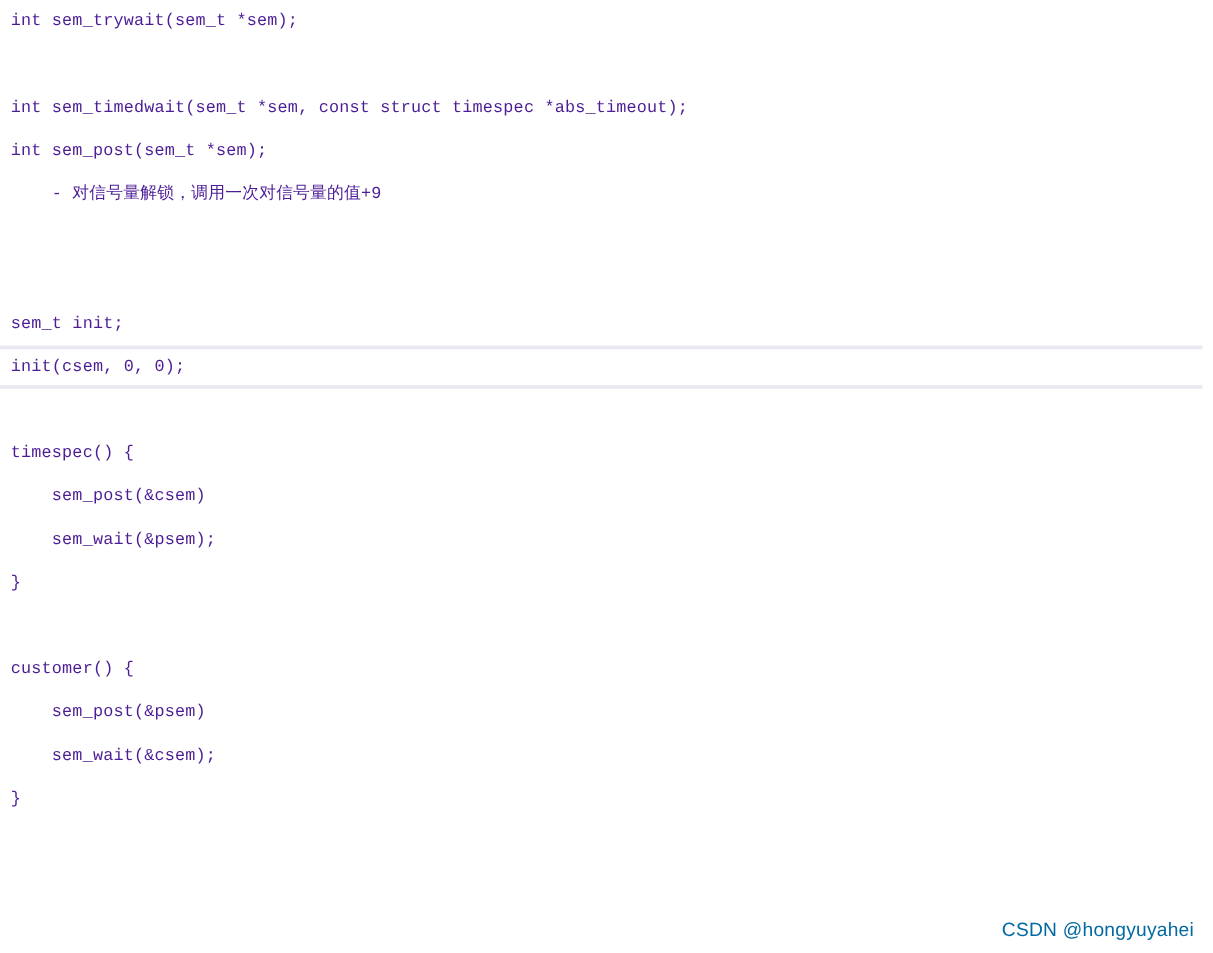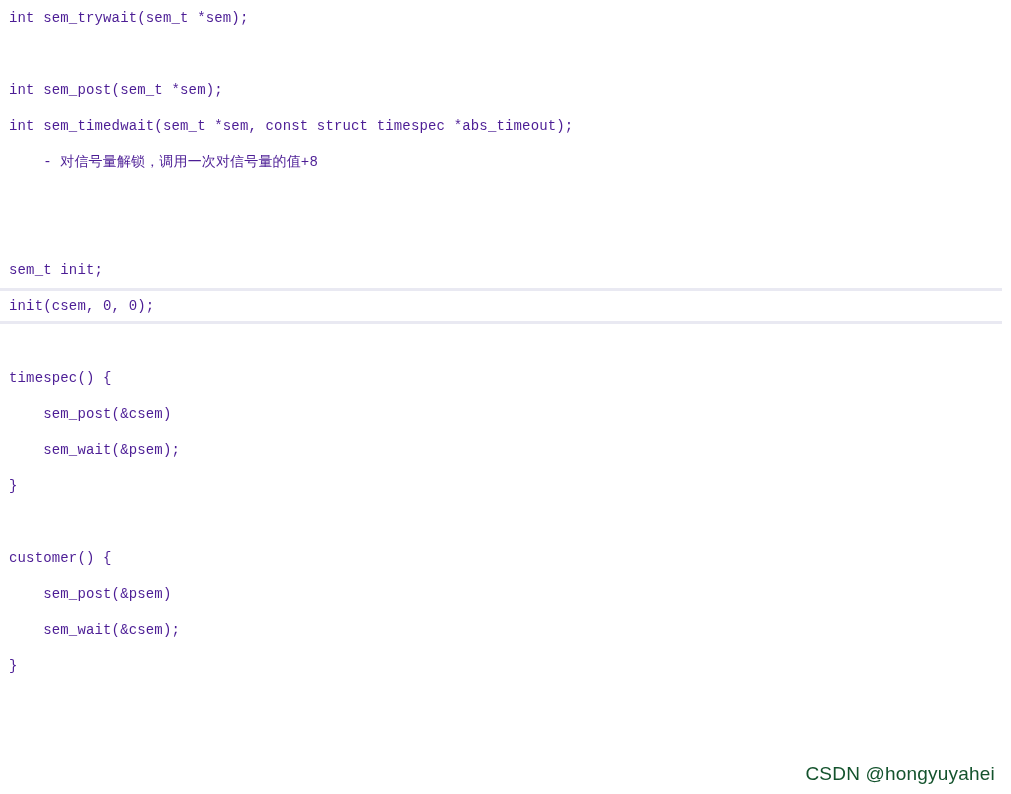--- a/index.html
+++ b/index.html
@@ -51,36 +51,36 @@
     margin-left: -9px;
     padding-left: 18px;
     width: 1011px;
   }
 
   #watermark {
     position: absolute;
     right: 16px;
     bottom: 9px;
     font-family: "Liberation Sans", "DejaVu Sans", sans-serif;
-    font-size: 19px;
-    color: #14532d;
+    font-size: 16px;
+    color: #0369a1;
     letter-spacing: 0.2px;
     white-space: nowrap;
   }
 </style>
 </head>
 <body>
 
 <div id="code-document">
   <div id="code-lines">
       <div class="code-line">int sem_trywait(sem_t *sem);</div>
       <div class="code-line blank"></div>
+      <div class="code-line">int sem_timedwait(sem_t *sem, const struct timespec *abs_timeout);</div>
       <div class="code-line">int sem_post(sem_t *sem);</div>
-      <div class="code-line">int sem_timedwait(sem_t *sem, const struct timespec *abs_timeout);</div>
-      <div class="code-line">    - 对信号量解锁，调用一次对信号量的值+8</div>
+      <div class="code-line">    - 对信号量解锁，调用一次对信号量的值+9</div>
       <div class="code-line blank"></div>
       <div class="code-line blank"></div>
       <div class="code-line">sem_t init;</div>
       <div class="code-line highlight">init(csem, 0, 0);</div>
       <div class="code-line blank"></div>
       <div class="code-line">timespec() {</div>
       <div class="code-line">    sem_post(&amp;csem)</div>
       <div class="code-line">    sem_wait(&amp;psem);</div>
       <div class="code-line">}</div>
       <div class="code-line blank"></div>

